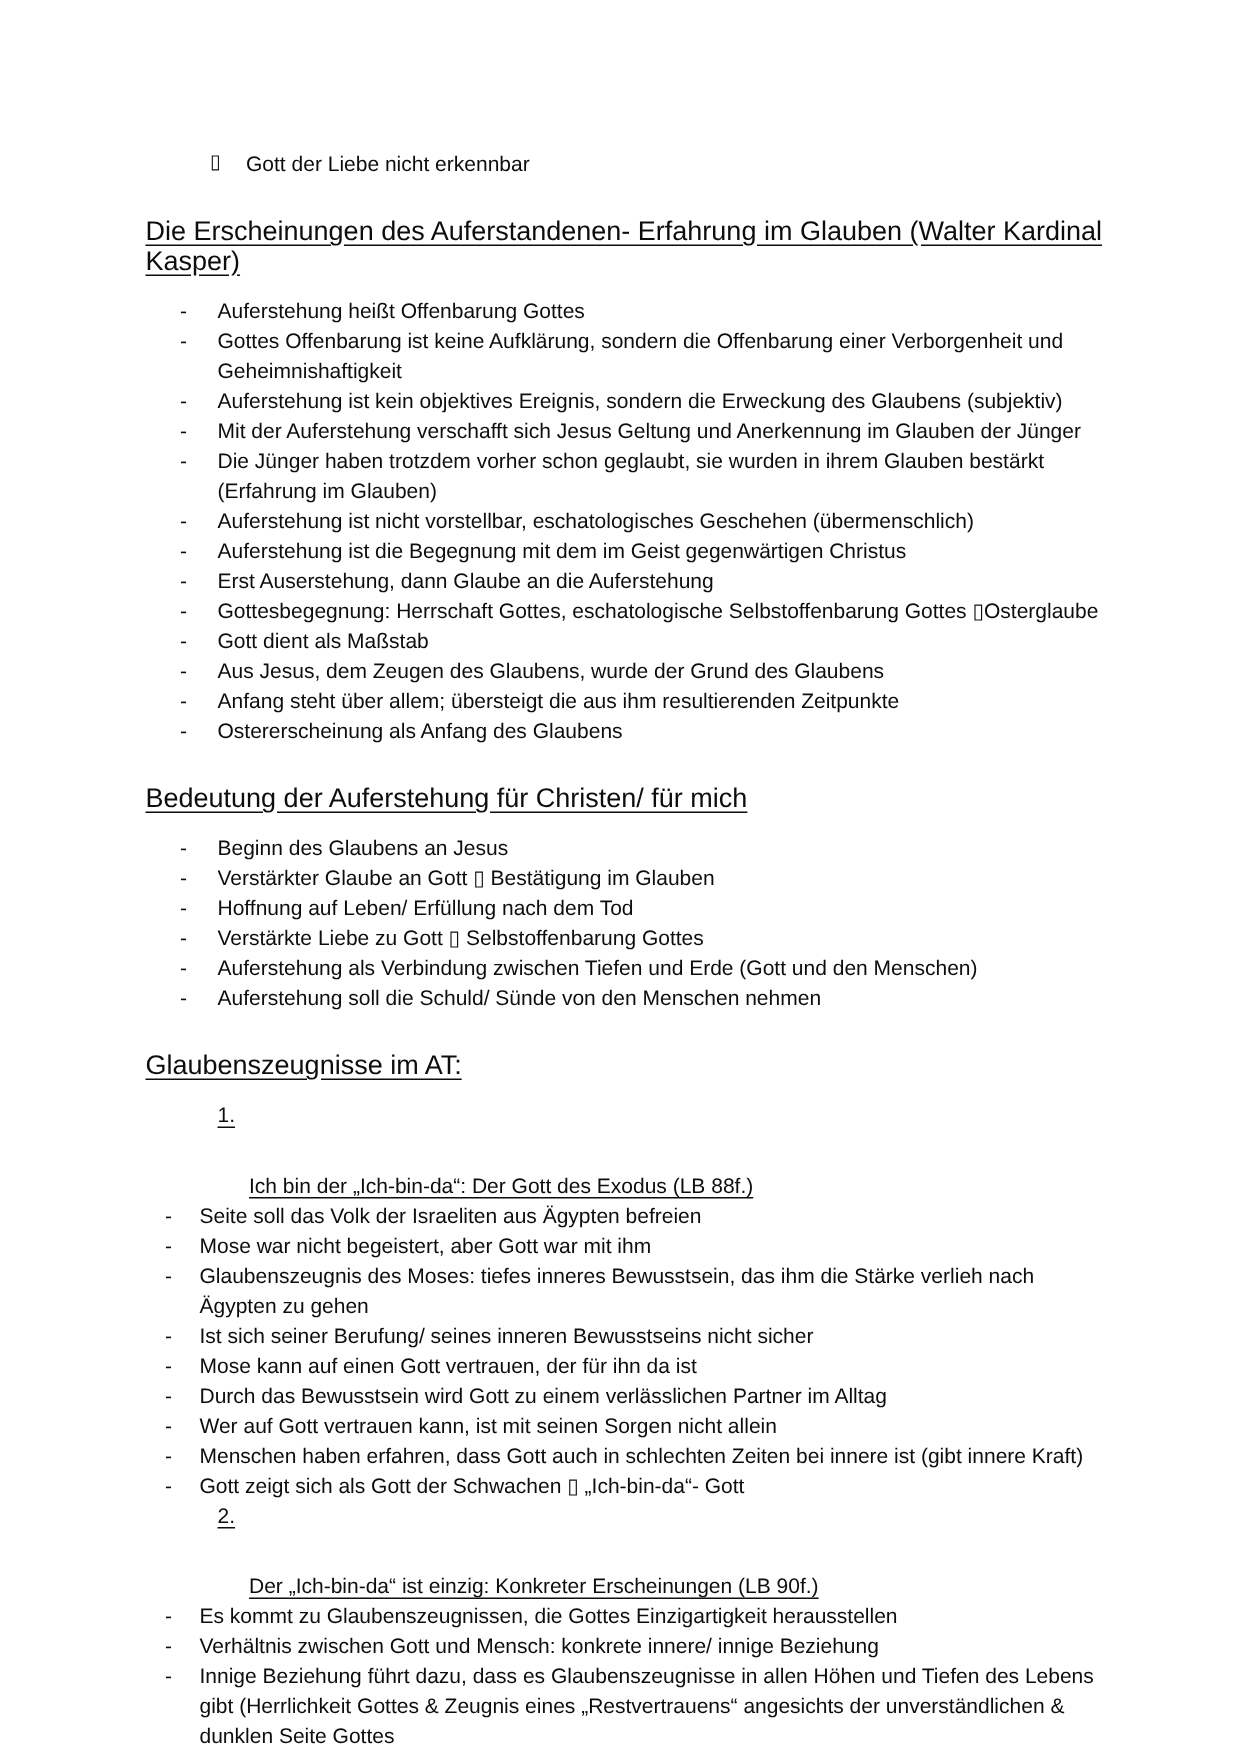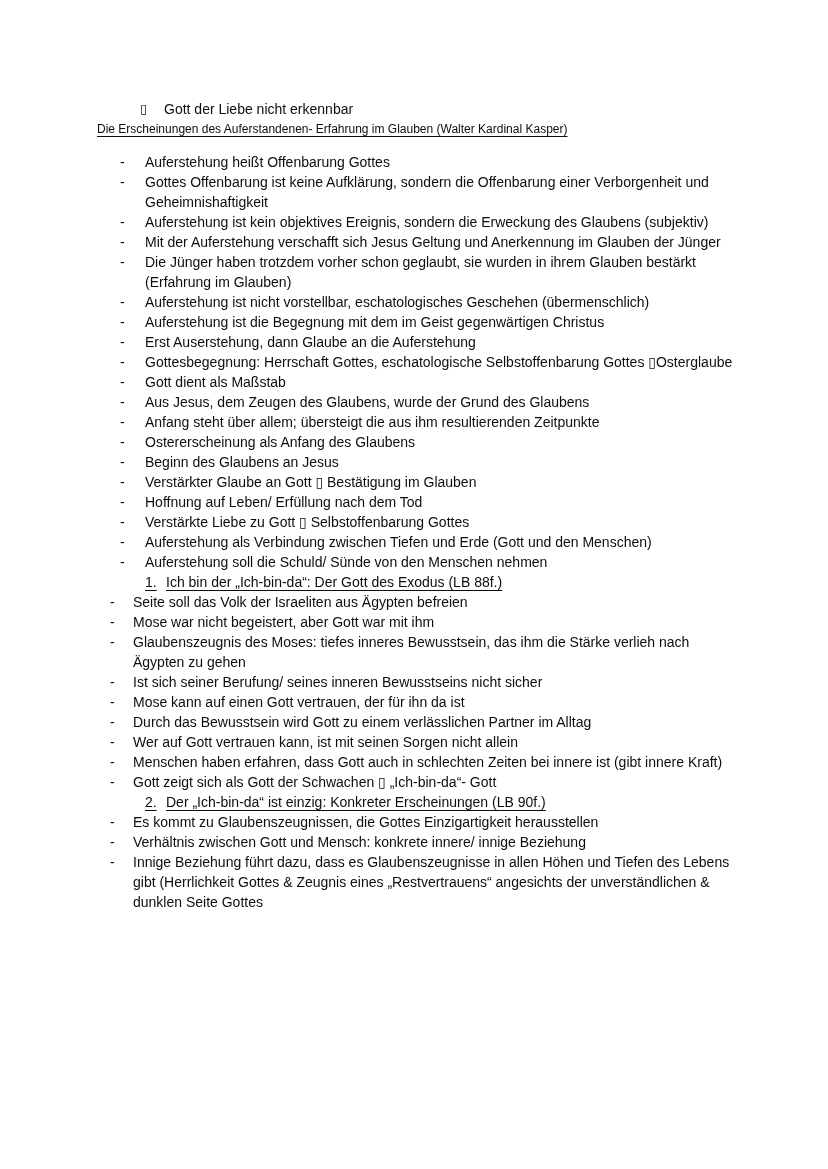--- a/index.html
+++ b/index.html
@@ -31,24 +31,25 @@
     margin-left: 43px;
   }
   .intro-item .marker {
     flex: none;
     width: 24px;
     font-family: "DejaVu Sans", sans-serif;
     font-size: 13px;
   }
 
   .heading {
-    font-size: 12px;
+    font-size: 18px;
     font-weight: 400;
     text-decoration: underline;
     text-underline-offset: 3px;
+    margin-top: 25px;
     margin-bottom: 13px;
     line-height: 20px;
   }
 
   .list { }
   .list.normal { margin-left: 23px; }
   .list.tight  { margin-left: 13px; }
 
   .li {
     display: flex;
@@ -62,20 +63,21 @@
 
   .li.numbered { margin-left: 35px; }
   .li.numbered .marker {
     width: 21px;
     text-decoration: underline;
     text-underline-offset: 3px;
   }
   .li.numbered .txt {
     text-decoration: underline;
     text-underline-offset: 3px;
+    margin-top: 47px;
   }
 
   .txt {
     flex: 1 1 auto;
     min-width: 0;
     font-family: Liberation Sans, sans-serif;
   }
 </style>
 </head>
 <body>
@@ -139,20 +141,21 @@
             <span class="marker">-</span>
             <span class="txt">Anfang steht über allem; übersteigt die aus ihm resultierenden Zeitpunkte</span>
           </div>
           <div class="li bullet">
             <span class="marker">-</span>
             <span class="txt">Ostererscheinung als Anfang des Glaubens</span>
           </div>
         </div>
       </section>
       <section class="doc-section">
+        <h2 class="heading">Bedeutung der Auferstehung für Christen/ für mich</h2>
         <div class="list normal">
           <div class="li bullet">
             <span class="marker">-</span>
             <span class="txt">Beginn des Glaubens an Jesus</span>
           </div>
           <div class="li bullet">
             <span class="marker">-</span>
             <span class="txt">Verstärkter Glaube an Gott ▯ Bestätigung im Glauben</span>
           </div>
           <div class="li bullet">
@@ -167,20 +170,21 @@
             <span class="marker">-</span>
             <span class="txt">Auferstehung als Verbindung zwischen Tiefen und Erde (Gott und den Menschen)</span>
           </div>
           <div class="li bullet">
             <span class="marker">-</span>
             <span class="txt">Auferstehung soll die Schuld/ Sünde von den Menschen nehmen</span>
           </div>
         </div>
       </section>
       <section class="doc-section">
+        <h2 class="heading">Glaubenszeugnisse im AT:</h2>
         <div class="list tight">
           <div class="li numbered">
             <span class="marker">1.</span>
             <span class="txt">Ich bin der „Ich-bin-da“: Der Gott des Exodus (LB 88f.)</span>
           </div>
           <div class="li bullet">
             <span class="marker">-</span>
             <span class="txt">Seite soll das Volk der Israeliten aus Ägypten befreien</span>
           </div>
           <div class="li bullet">

